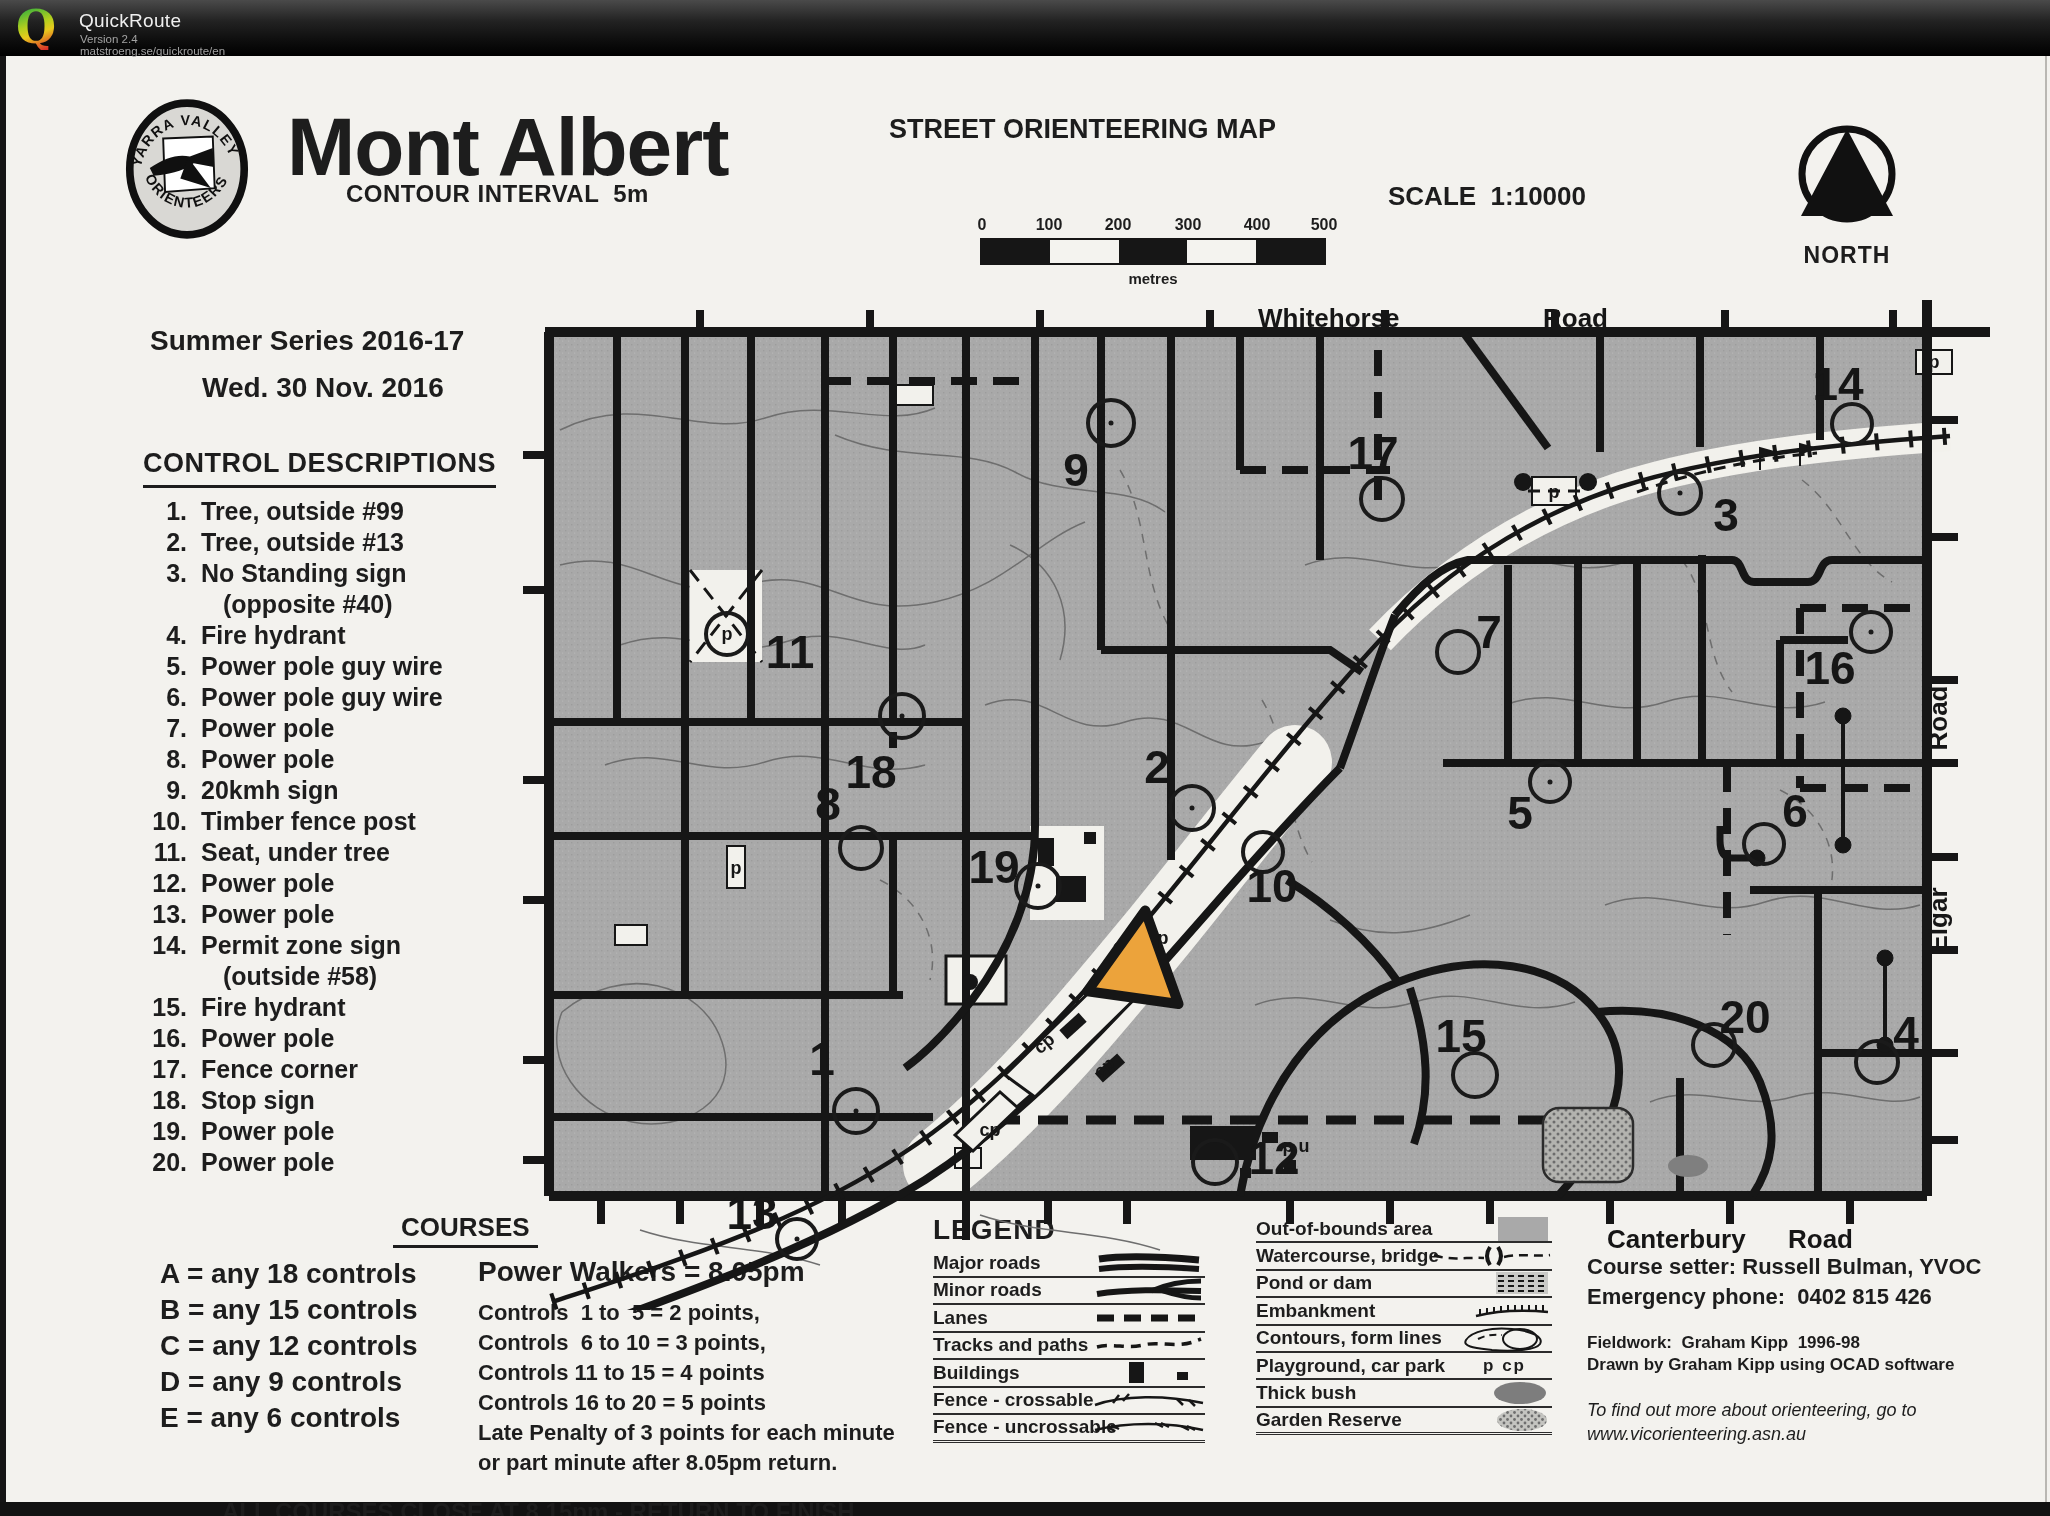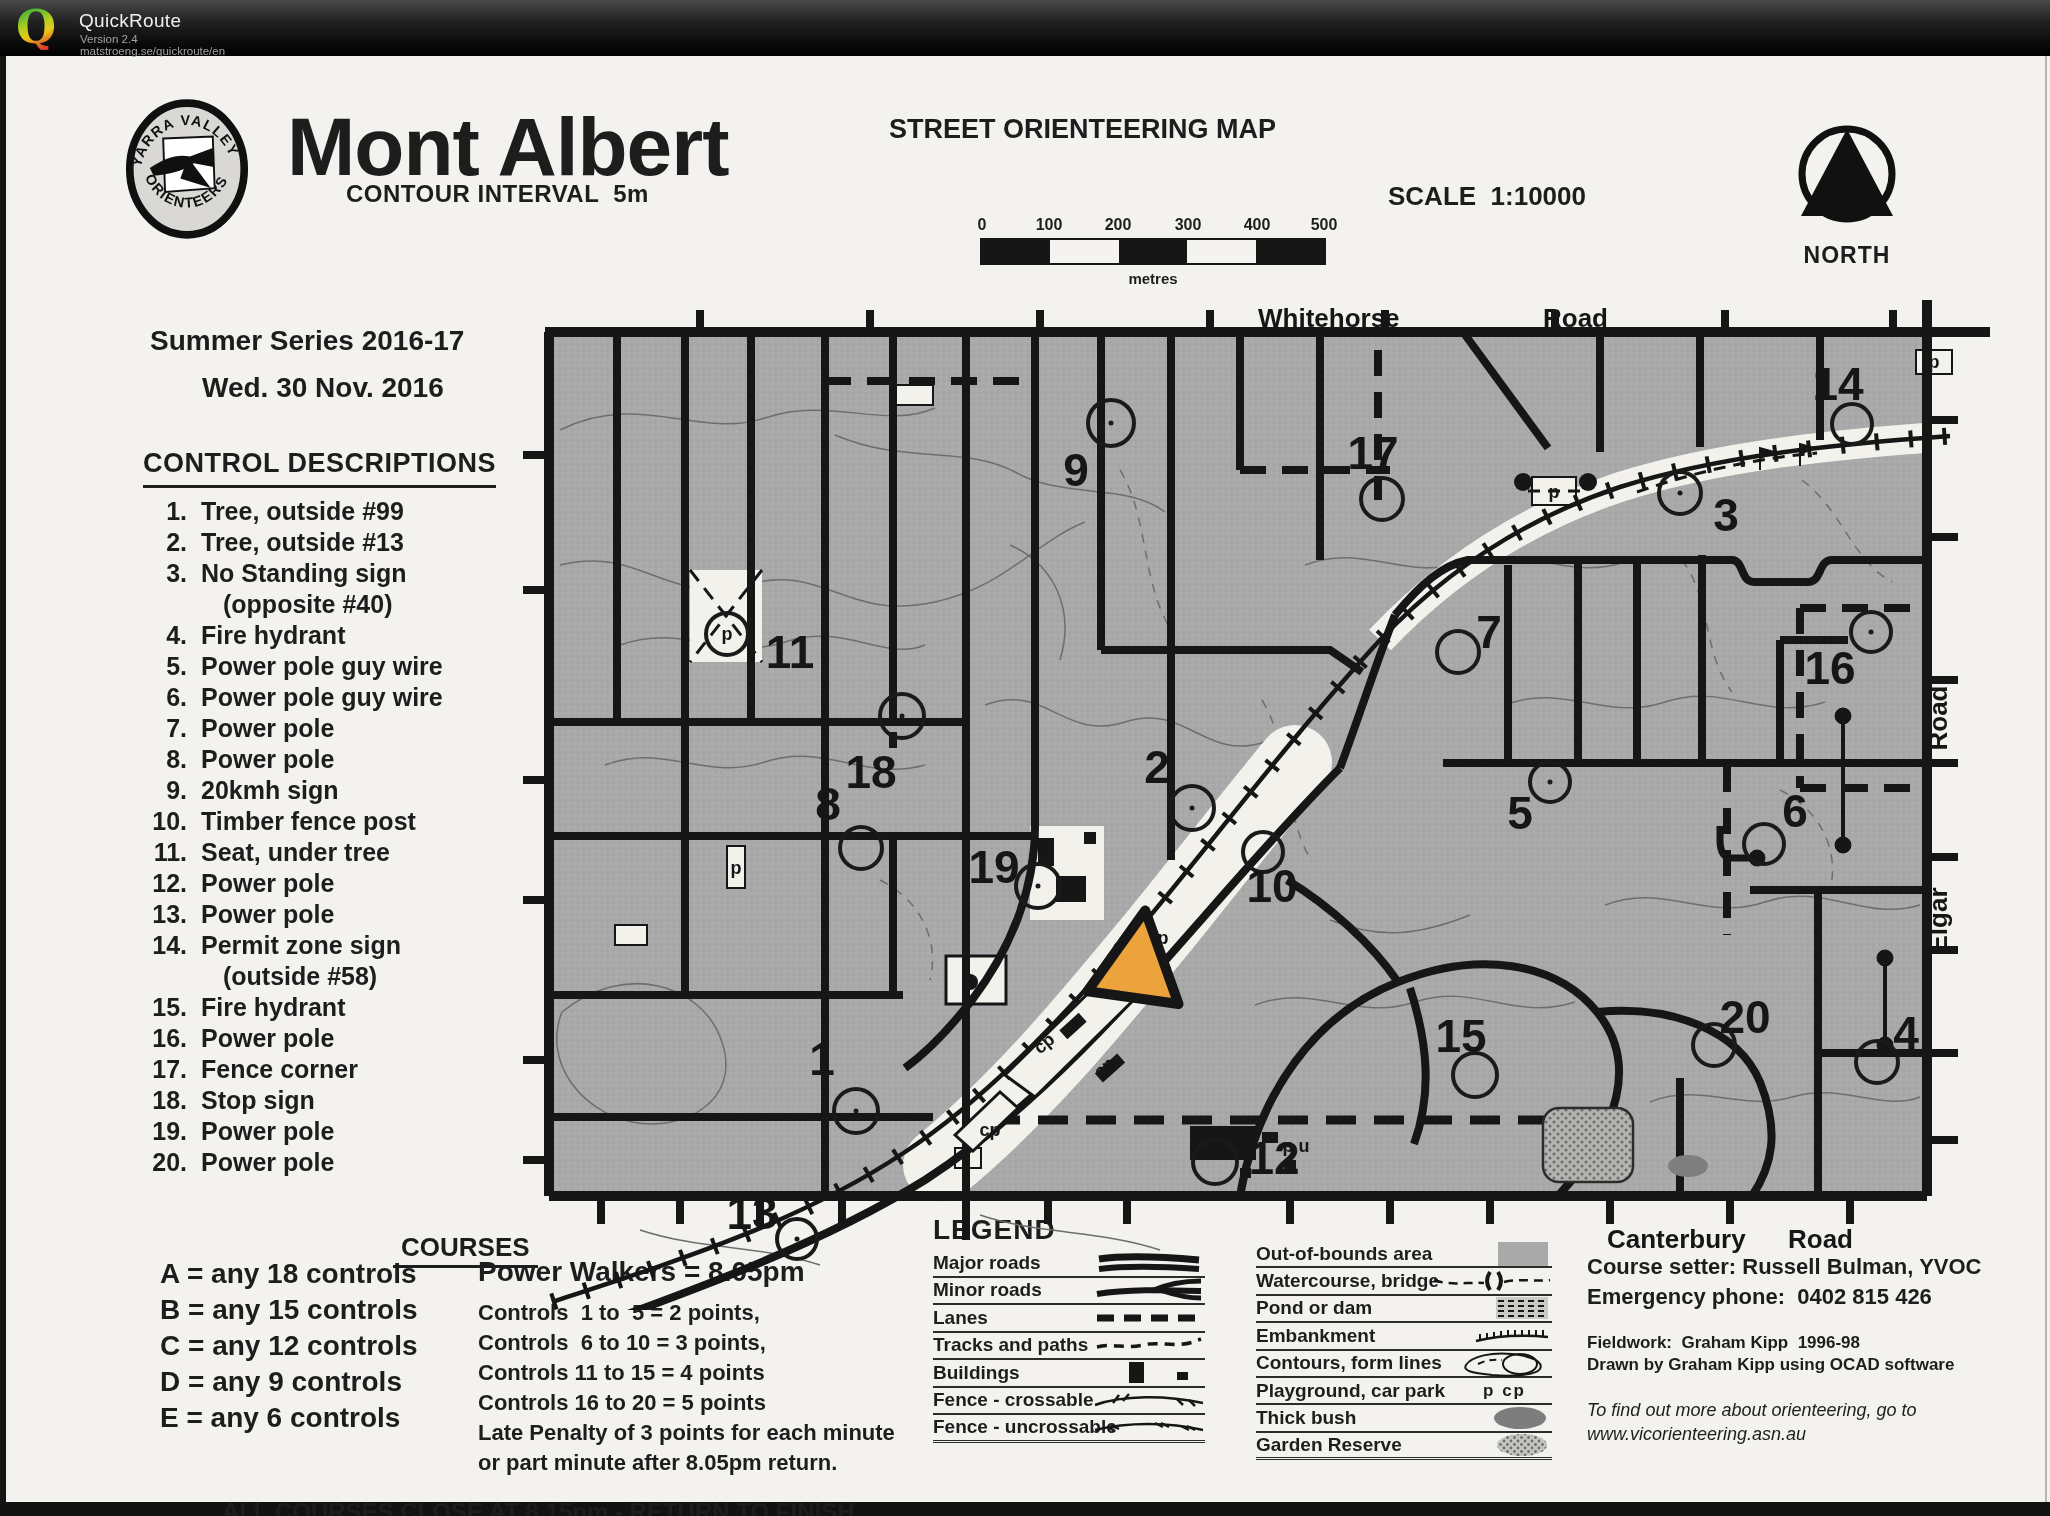--- a/index.html
+++ b/index.html
@@ -45,31 +45,31 @@
   #northlab { left:1789px; top:242px; width:116px; text-align:center; font-size:23px; font-weight:bold; letter-spacing:1px; }
 
   
   #cd-head { left:143px; top:448px; font-size:27px; font-weight:bold; border-bottom:3px solid #1d1d1d; padding-bottom:6px; letter-spacing:.5px; }
   #cd-list { left:143px; top:496px; width:400px; font-size:25px; font-weight:bold; line-height:31px; }
   .cd-row { display:flex; }
   .cd-num { width:58px; text-align:right; padding-right:14px; flex:none; }
   .cd-sub { padding-left:80px; }
 
   
-  #courses-head { left:393px; top:1212px; font-size:26px; font-weight:bold; border-bottom:3px solid #1d1d1d; padding:0 8px 2px 8px;margin-top:20px; }
+  #courses-head { left:393px; top:1212px; font-size:26px; font-weight:bold; border-bottom:3px solid #1d1d1d; padding:0 8px 2px 8px; }
   #course-list { left:160px; top:1256px; font-size:28px; font-weight:bold; line-height:36px; }
   #walkers { left:478px; top:1256px; font-size:28px; font-weight:bold; }
   #scoring { left:478px; top:1298px; font-size:22px; font-weight:bold; line-height:30px; }
   #closing { left:222px; top:1474px; font-size:24px; font-weight:bold;margin-top:24px; }
 
   
   #legend-head { left:933px; top:1214px; font-size:28px; font-weight:bold; letter-spacing:1px; }
   .leg-col { font-size:19px; font-weight:bold; color:#1d1d1d; }
   #legend-left { left:933px; top:1250px; width:272px; }
-  #legend-right { left:1256px; top:1241px; width:296px; }
+  #legend-right { left:1256px; top:1216px; width:296px; }
   .leg-row { position:relative; height:27.5px; border-bottom:2px solid #2c2c2c; display:flex; align-items:center; }
   .leg-row .sym { position:absolute; right:0; top:0; height:100%; display:flex; align-items:center; }
   #legend-right .leg-row { height:27.4px; }
   .leg-ps { font-size:17px; font-weight:bold; letter-spacing:2px; }
 
   
   #credits { left:1587px; top:1252px; color:#1d1d1d; }
   #cr1,#cr2 { font-size:22px; font-weight:bold; line-height:30px; }
   #cr3,#cr4 { font-size:17px; font-weight:bold; line-height:22px; }
   #cr3 { margin-top:20px; }

